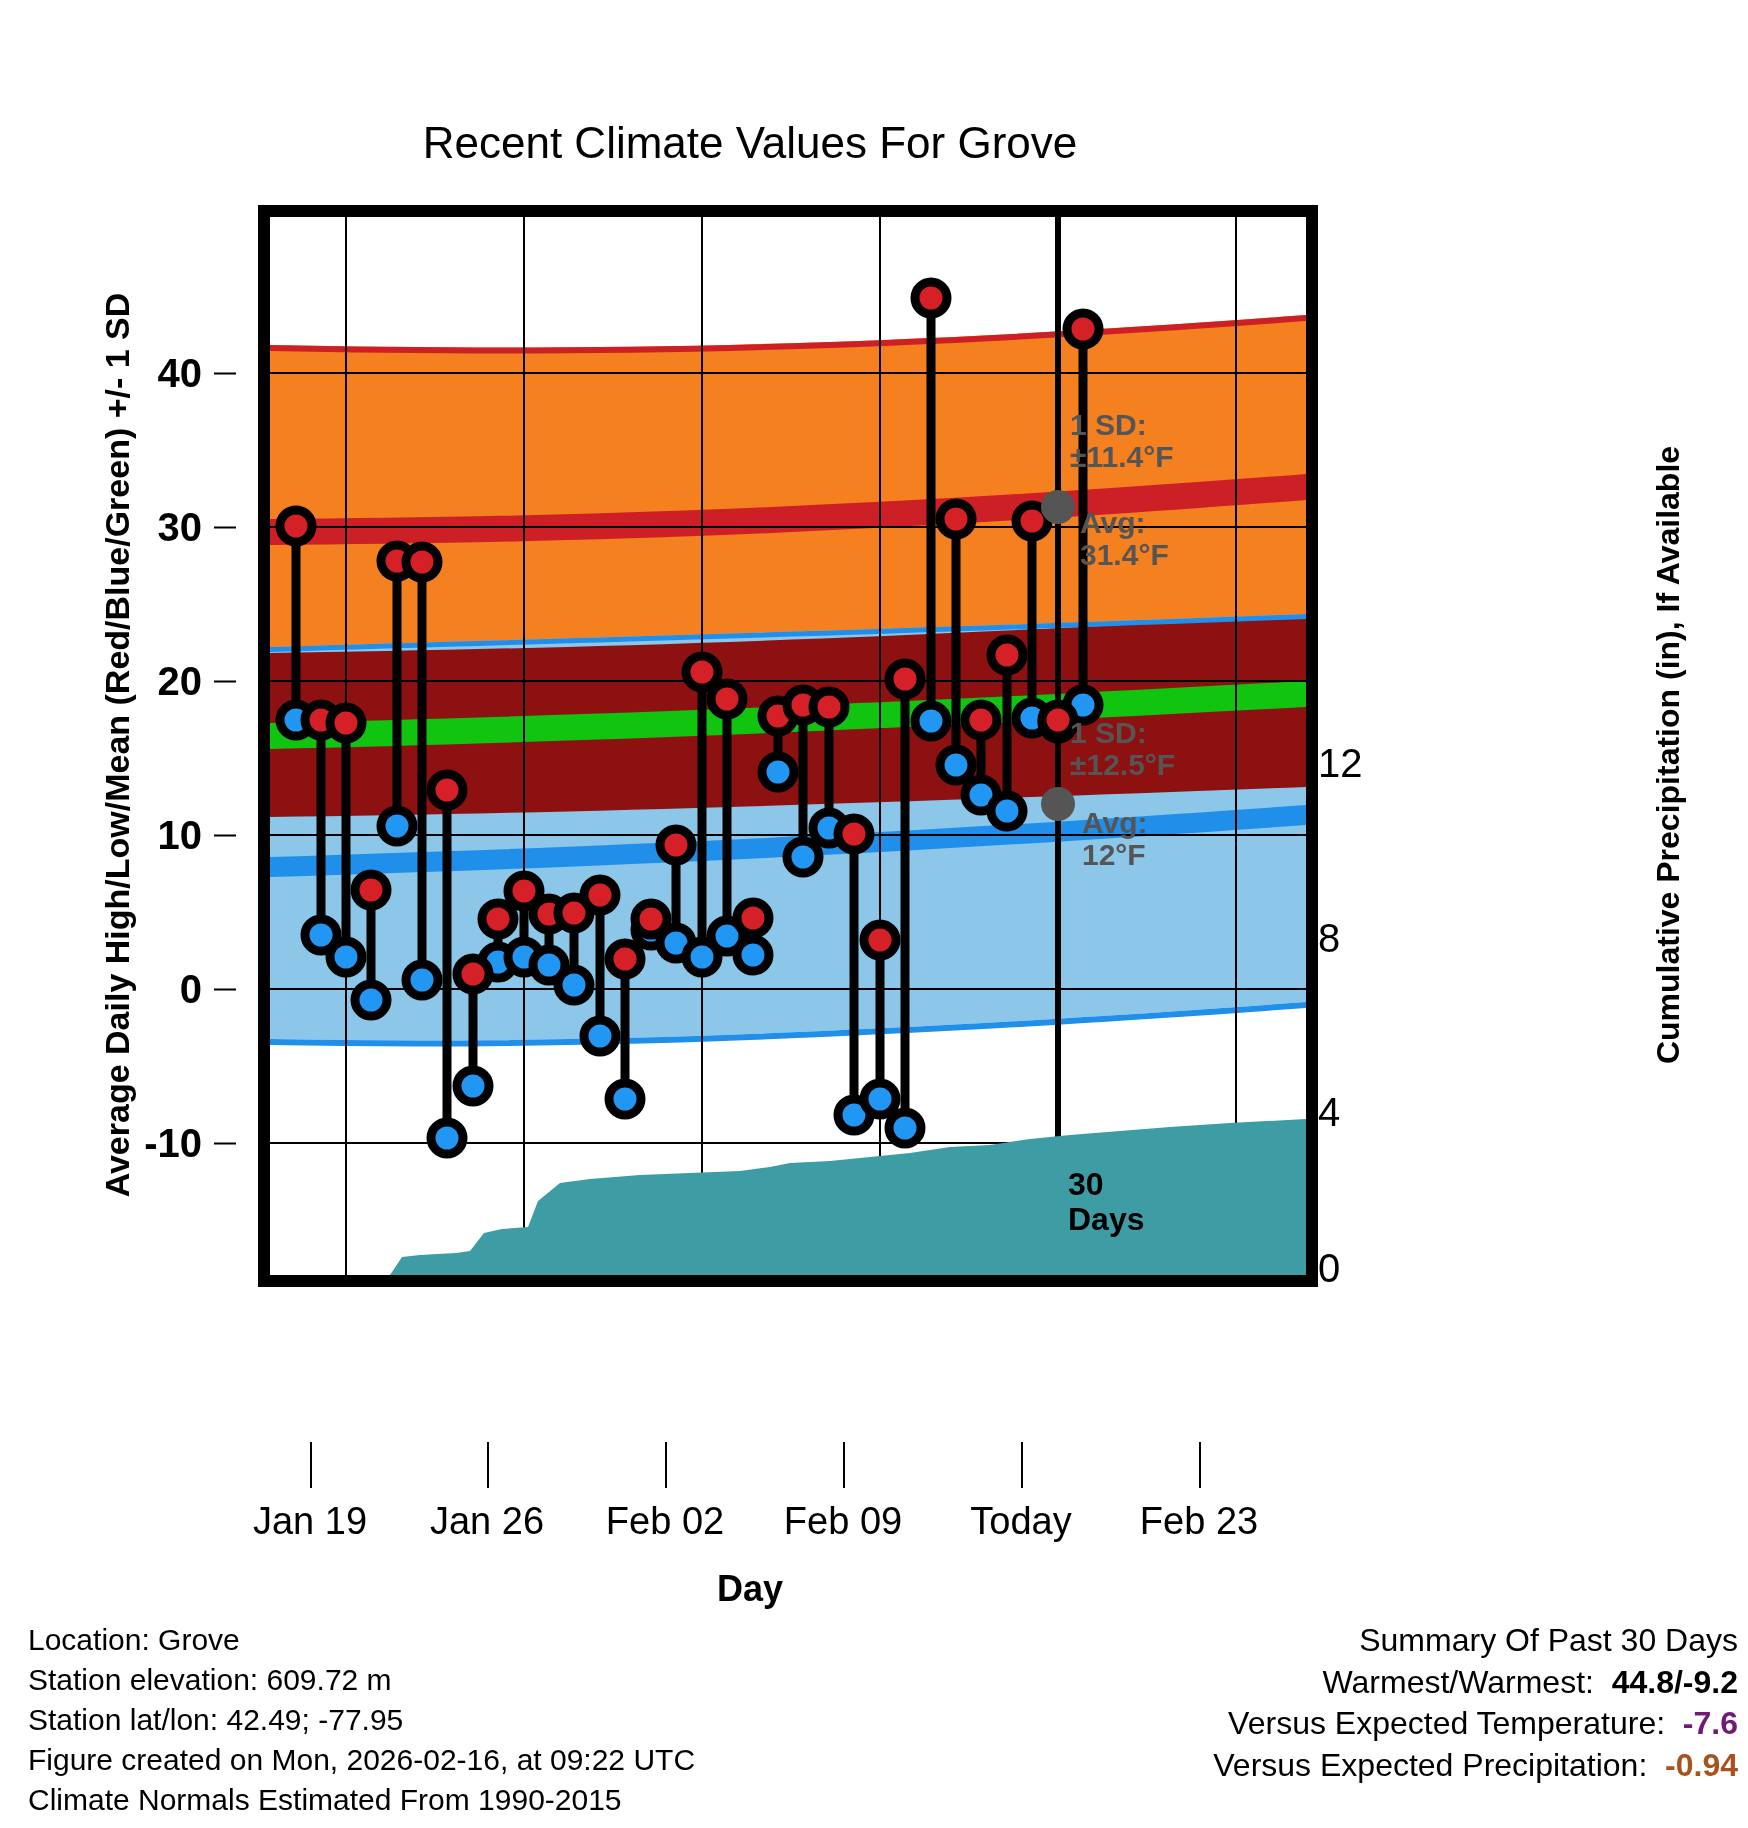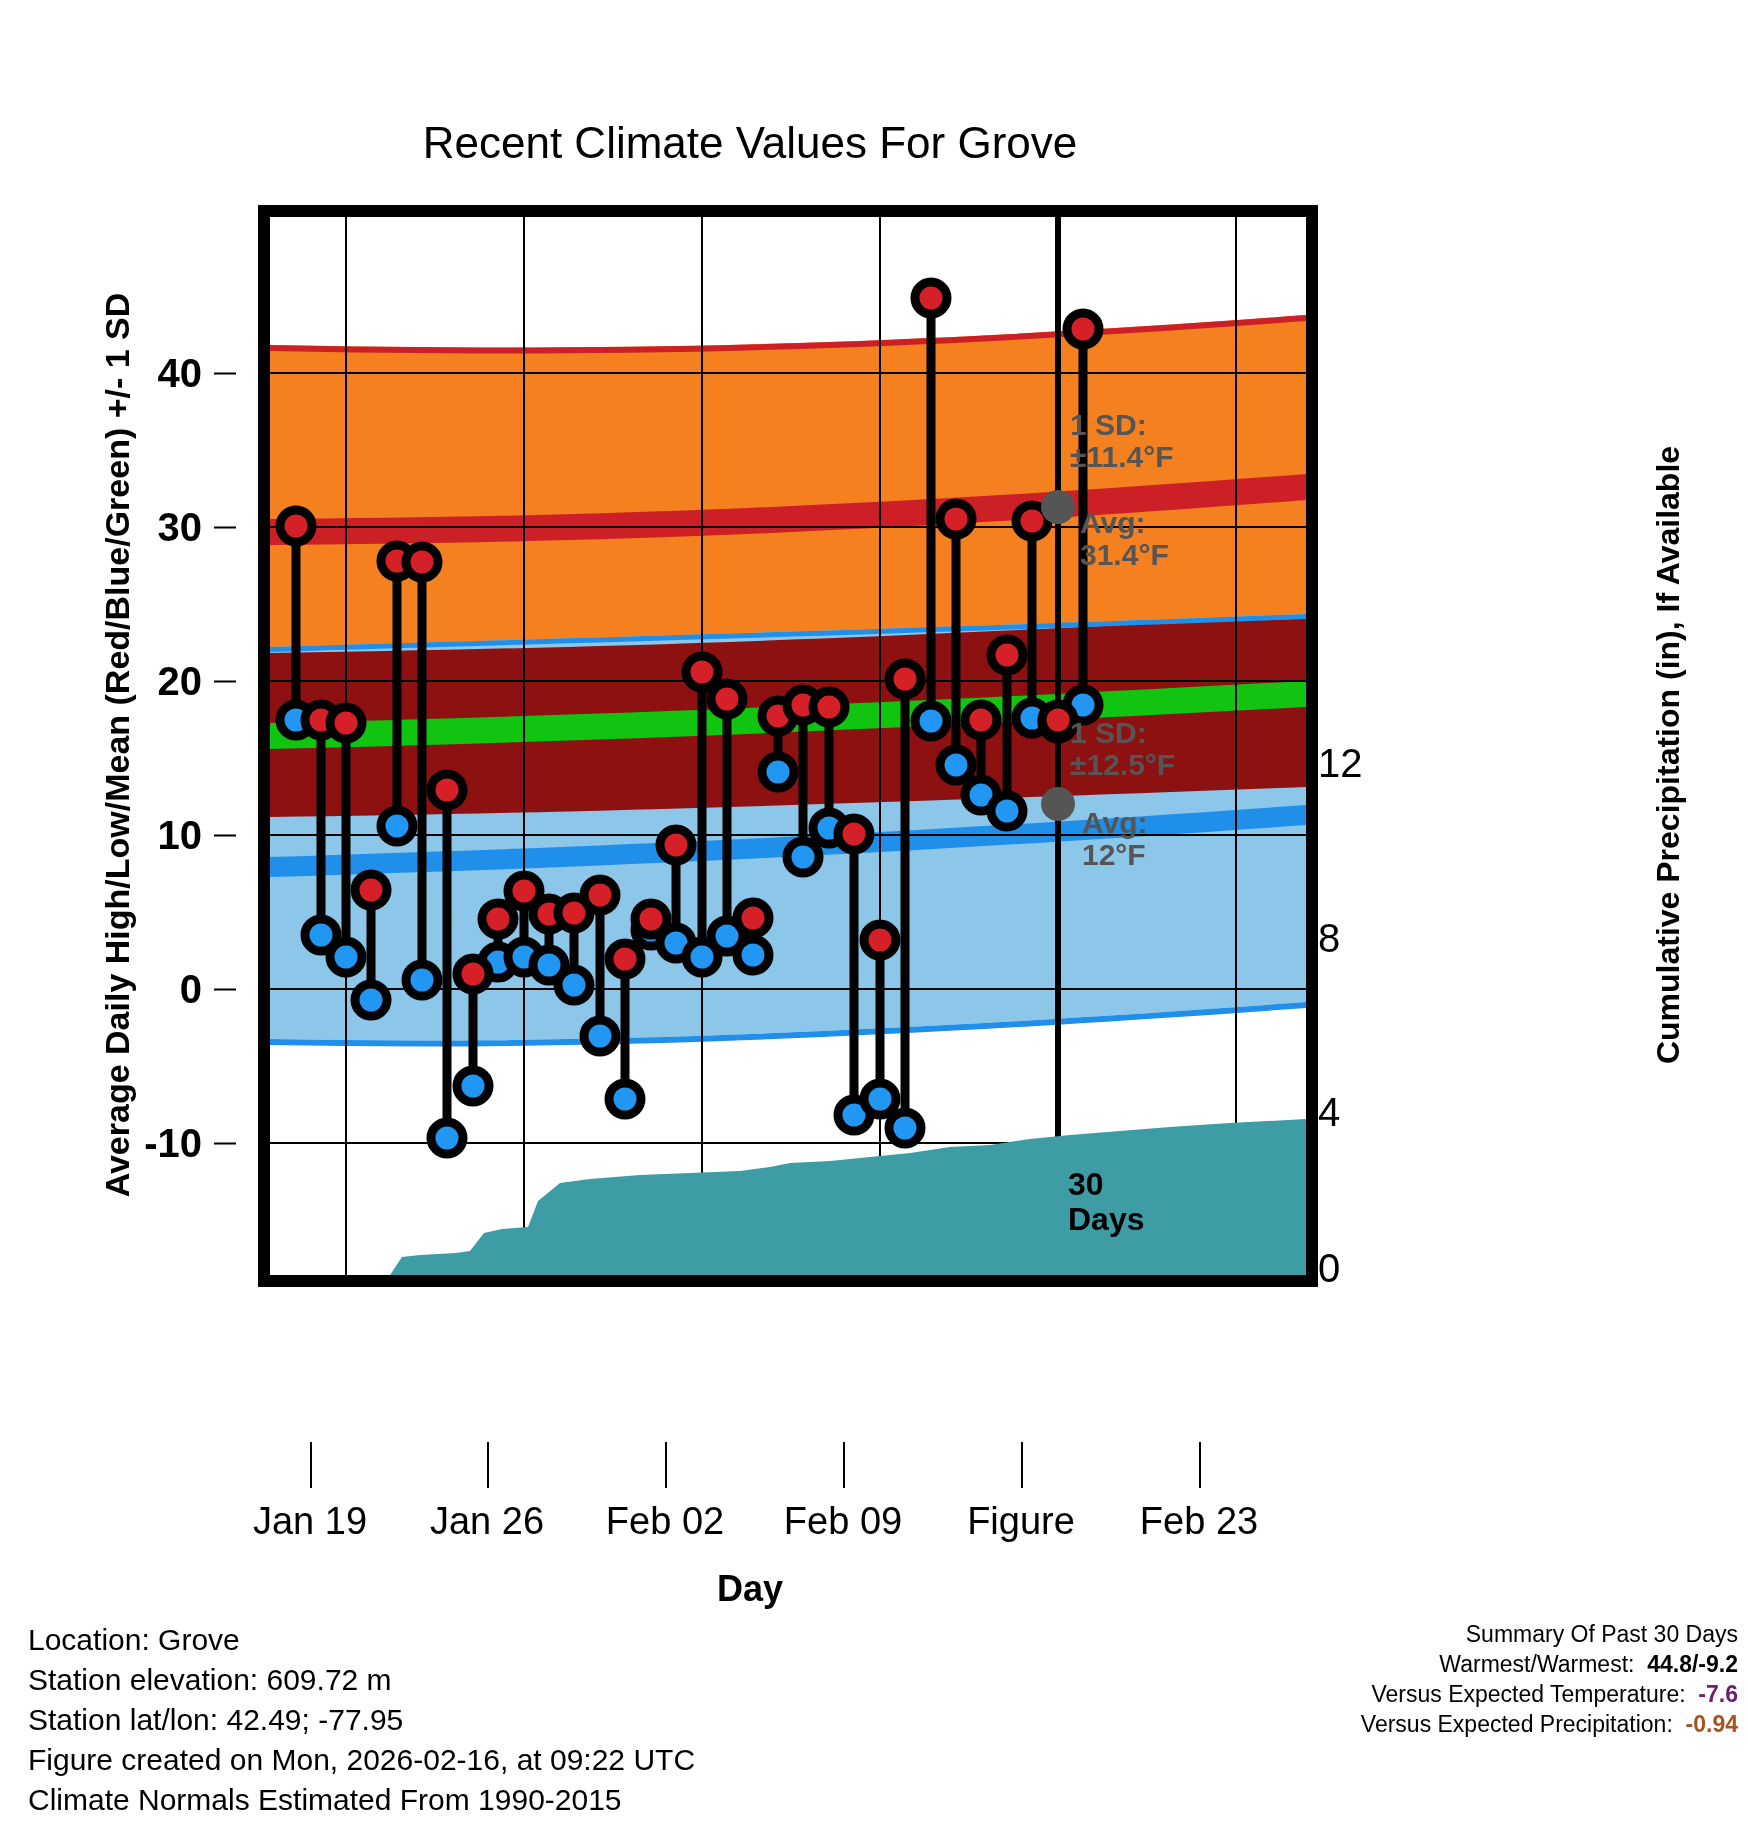--- a/index.html
+++ b/index.html
@@ -174,21 +174,21 @@
     font-size: 30px;
     color: #000;
     line-height: 1.33;
   }
   .footer-left div { white-space: nowrap; }
 
   .footer-right {
     position: absolute;
     right: 10px;
     top: 1620px;
-    font-size: 23px;
+    font-size: 32px;
     color: #000;
     line-height: 1.30;
     text-align: right;
   }
   .footer-right .row { white-space: nowrap; }
   .footer-right .val { font-weight: 700; }
   .val-temp { color: #701a75; }
   .val-precip { color: #a8521e; }
   .val-wc { color: #000; }
 
@@ -214,21 +214,21 @@
 
   <div class="ytick-right" style="top:763px"><span>12</span><span class="tickmark"></span></div>
   <div class="ytick-right" style="top:938px"><span>8</span><span class="tickmark"></span></div>
   <div class="ytick-right" style="top:1112px"><span>4</span><span class="tickmark"></span></div>
   <div class="ytick-right" style="top:1268px"><span>0</span><span class="tickmark"></span></div>
 
   <div class="xtick" style="left:310px"><span class="tickmark"></span><span>Jan 19</span></div>
   <div class="xtick" style="left:487px"><span class="tickmark"></span><span>Jan 26</span></div>
   <div class="xtick" style="left:665px"><span class="tickmark"></span><span>Feb 02</span></div>
   <div class="xtick" style="left:843px"><span class="tickmark"></span><span>Feb 09</span></div>
-  <div class="xtick" style="left:1021px"><span class="tickmark"></span><span>Figure</span></div>
+  <div class="xtick" style="left:1021px"><span class="tickmark"></span><span>Today</span></div>
   <div class="xtick" style="left:1199px"><span class="tickmark"></span><span>Feb 23</span></div>
 
   <div id="plot">
     <div id="plot-inner">
 
       <svg width="1036" height="1058" viewBox="0 0 1036 1058" preserveAspectRatio="none">
 
         <path d="M0,128 C260,133 560,134 1036,98 L1036,531 C560,560 260,573 0,572 Z" fill="#F58020"></path>
 
         <path d="M0,430 C260,422 560,415 1036,397 L1036,785 C560,820 260,827 0,822 Z" fill="#8CC6E8"></path>

